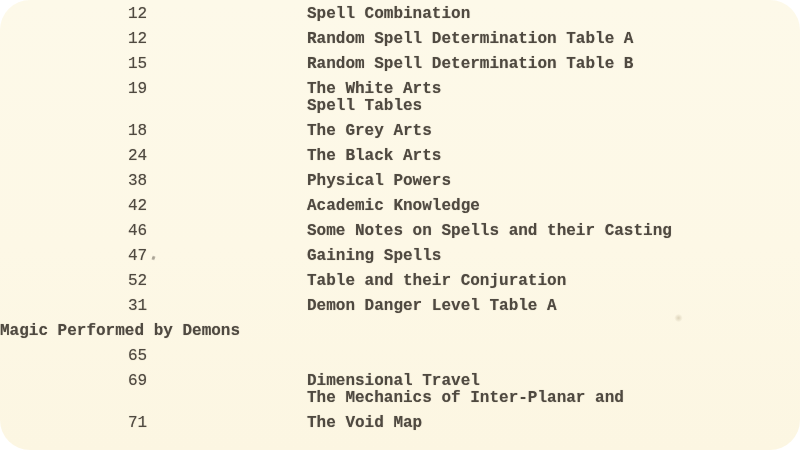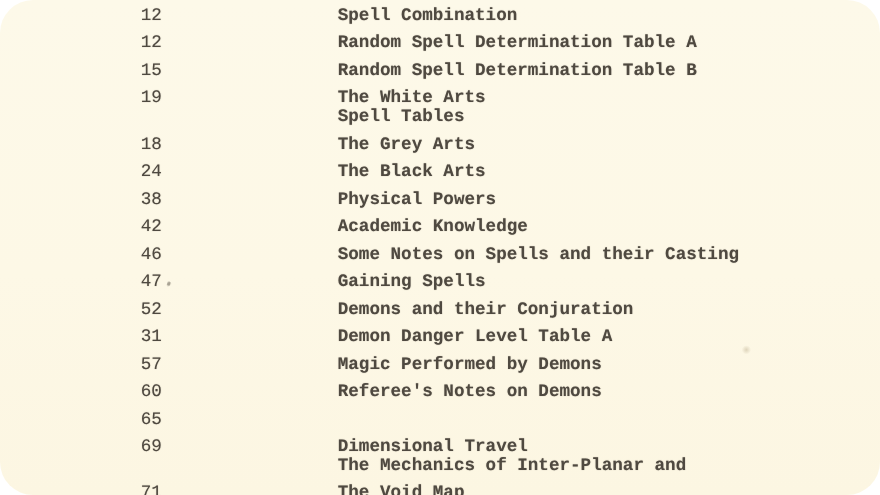--- a/index.html
+++ b/index.html
@@ -115,37 +115,32 @@
     <span class="toc-title"><div>Some Notes on Spells and their Casting</div></span>
   </div>
 
   <div class="toc-row">
     <span class="toc-num">47</span>
     <span class="toc-title"><div>Gaining Spells</div></span>
   </div>
 
   <div class="toc-row">
     <span class="toc-num">52</span>
-    <span class="toc-title"><div>Demons and their Conjuration</div></span>
+    <span class="toc-title"><div>Table and their Conjuration</div></span>
   </div>
 
   <div class="toc-row">
     <span class="toc-num">31</span>
     <span class="toc-title"><div>Demon Danger Level Table A</div></span>
   </div>
 
   <div class="toc-row">
-    <span class="toc-num">57</span>
     <span class="toc-title"><div>Magic Performed by Demons</div></span>
   </div>
 
-  <div class="toc-row">
-    <span class="toc-num">60</span>
-    <span class="toc-title"><div>Referee's Notes on Demons</div></span>
-  </div>
 
   <div class="toc-row">
     <span class="toc-num">65</span>
   </div>
 
   <div class="toc-row">
     <span class="toc-num">69</span>
     <span class="toc-title"><div>Dimensional Travel</div><div>The Mechanics of Inter-Planar and</div></span>
   </div>
 

